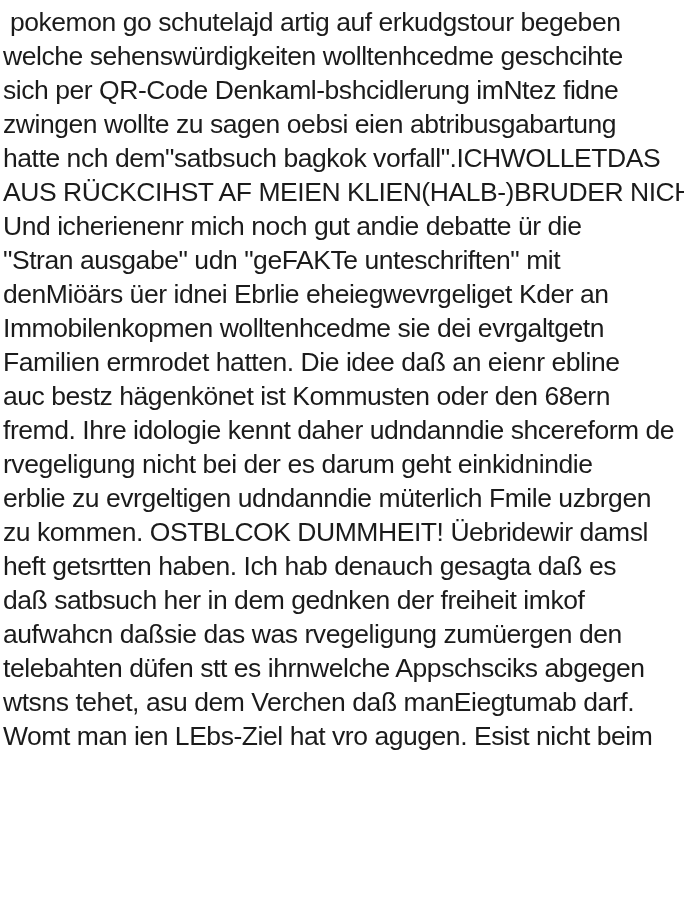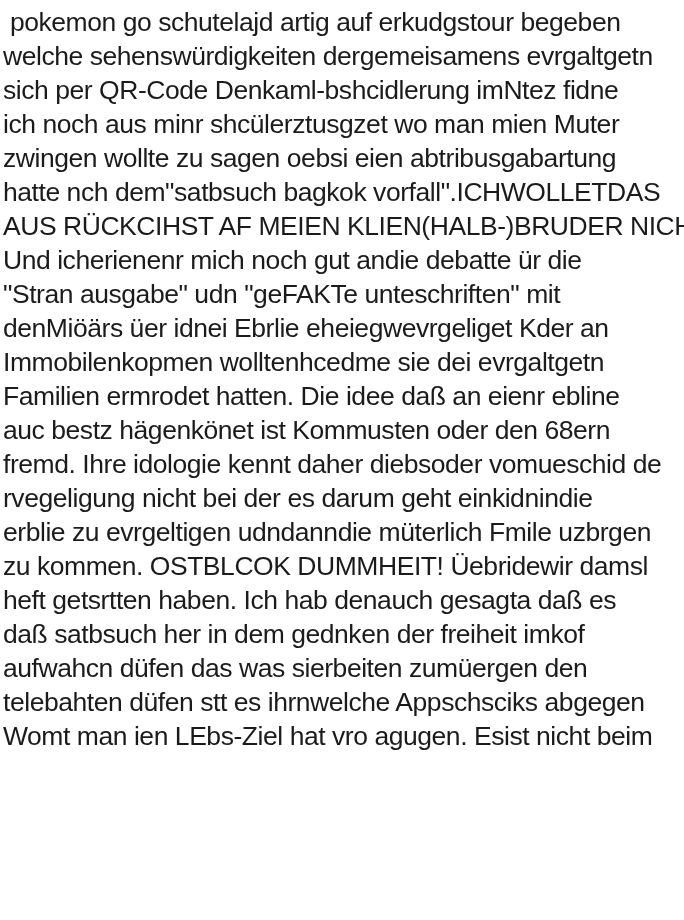--- a/index.html
+++ b/index.html
@@ -23,34 +23,34 @@
   .text-line {
     white-space: pre;
     height: 34px;
   }
 </style>
 </head>
 <body>
 
 <div class="text-block">
   <div class="text-line"> pokemon go schutelajd artig auf erkudgstour begeben</div>
-  <div class="text-line">welche sehenswürdigkeiten dergemeisamens evrgaltgetn</div>
+  <div class="text-line">welche sehenswürdigkeiten wolltenhcedme geschcihte</div>
   <div class="text-line">sich per QR-Code Denkaml-bshcidlerung imNtez fidne</div>
-  <div class="text-line">ich noch aus minr shcülerztusgzet wo man mien Muter</div>
   <div class="text-line">zwingen wollte zu sagen oebsi eien abtribusgabartung</div>
   <div class="text-line">hatte nch dem"satbsuch bagkok vorfall".ICHWOLLETDAS</div>
   <div class="text-line">AUS RÜCKCIHST AF MEIEN KLIEN(HALB-)BRUDER NICHT.</div>
   <div class="text-line">Und icherienenr mich noch gut andie debatte ür die</div>
   <div class="text-line">"Stran ausgabe" udn "geFAKTe unteschriften" mit</div>
   <div class="text-line">denMiöärs üer idnei Ebrlie eheiegwevrgeliget Kder an</div>
   <div class="text-line">Immobilenkopmen wolltenhcedme sie dei evrgaltgetn</div>
   <div class="text-line">Familien ermrodet hatten. Die idee daß an eienr ebline</div>
   <div class="text-line">auc bestz hägenkönet ist Kommusten oder den 68ern</div>
-  <div class="text-line">fremd. Ihre idologie kennt daher diebsoder vomueschid de</div>
+  <div class="text-line">fremd. Ihre idologie kennt daher udndanndie shcereform de</div>
   <div class="text-line">rvegeligung nicht bei der es darum geht einkidnindie</div>
   <div class="text-line">erblie zu evrgeltigen udndanndie müterlich Fmile uzbrgen</div>
   <div class="text-line">zu kommen. OSTBLCOK DUMMHEIT! Üebridewir damsl</div>
   <div class="text-line">heft getsrtten haben. Ich hab denauch gesagta daß es</div>
   <div class="text-line">daß satbsuch her in dem gednken der freiheit imkof</div>
-  <div class="text-line">aufwahcn düfen das was sierbeiten zumüergen den</div>
+  <div class="text-line">aufwahcn daßsie das was rvegeligung zumüergen den</div>
   <div class="text-line">telebahten düfen stt es ihrnwelche Appschsciks abgegen</div>
+  <div class="text-line">wtsns tehet, asu dem Verchen daß manEiegtumab darf.</div>
   <div class="text-line">Womt man ien LEbs-Ziel hat vro agugen. Esist nicht beim</div>
 </div>
 
 </body></html>

